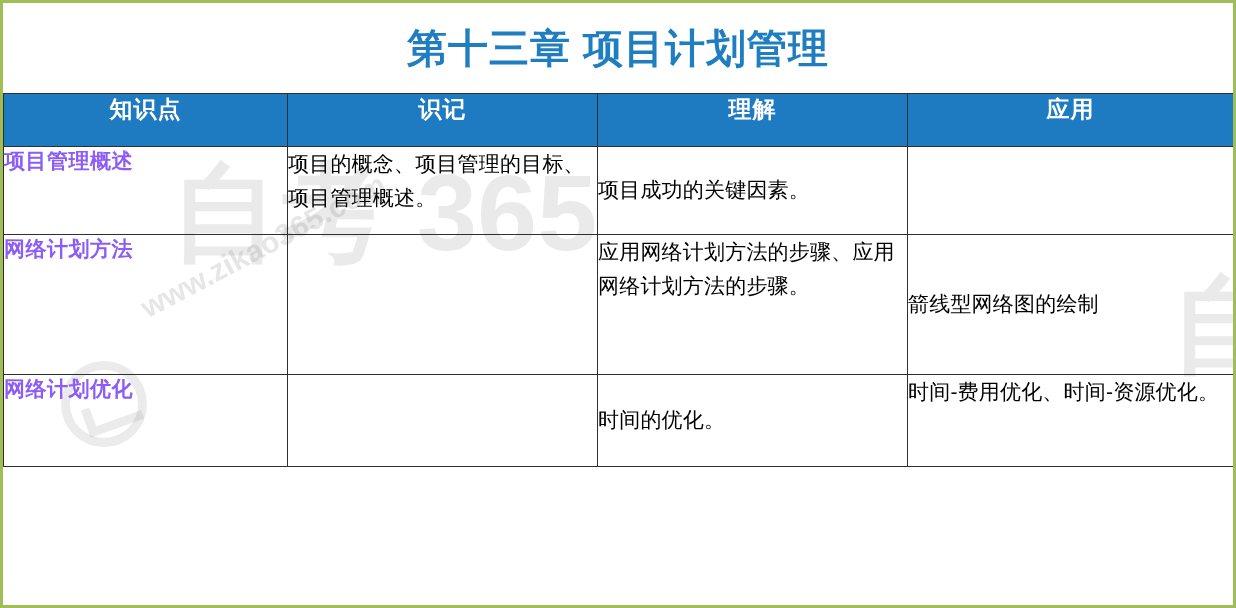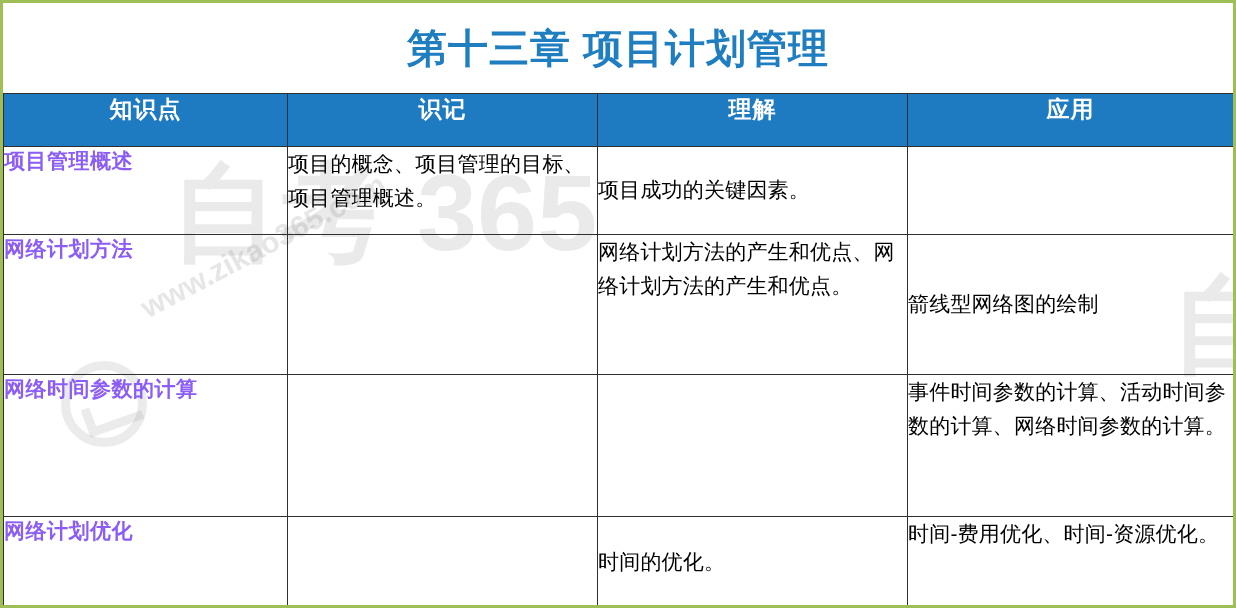--- a/index.html
+++ b/index.html
@@ -184,28 +184,22 @@
     <tbody>
       <tr class="r1">
         <td class="kp">项目管理概述</td>
         <td class="cell">项目的概念、项目管理的目标、项目管理概述。</td>
         <td class="cell mid">项目成功的关键因素。</td>
         <td class="cell"></td>
       </tr>
       <tr class="r2">
         <td class="kp">网络计划方法</td>
         <td class="cell"></td>
-        <td class="cell">网络计划方法的产生和优点、网络计划方法的产生和优点。</td>
+        <td class="cell">应用网络计划方法的步骤、应用网络计划方法的步骤。</td>
         <td class="cell mid">箭线型网络图的绘制</td>
-      </tr>
-      <tr class="r3">
-        <td class="kp">网络时间参数的计算</td>
-        <td class="cell"></td>
-        <td class="cell"></td>
-        <td class="cell">事件时间参数的计算、活动时间参数的计算、网络时间参数的计算。</td>
       </tr>
       <tr class="r4">
         <td class="kp">网络计划优化</td>
         <td class="cell"></td>
         <td class="cell mid">时间的优化。</td>
         <td class="cell">时间-费用优化、时间-资源优化。</td>
       </tr>
     </tbody>
   </table>
 

